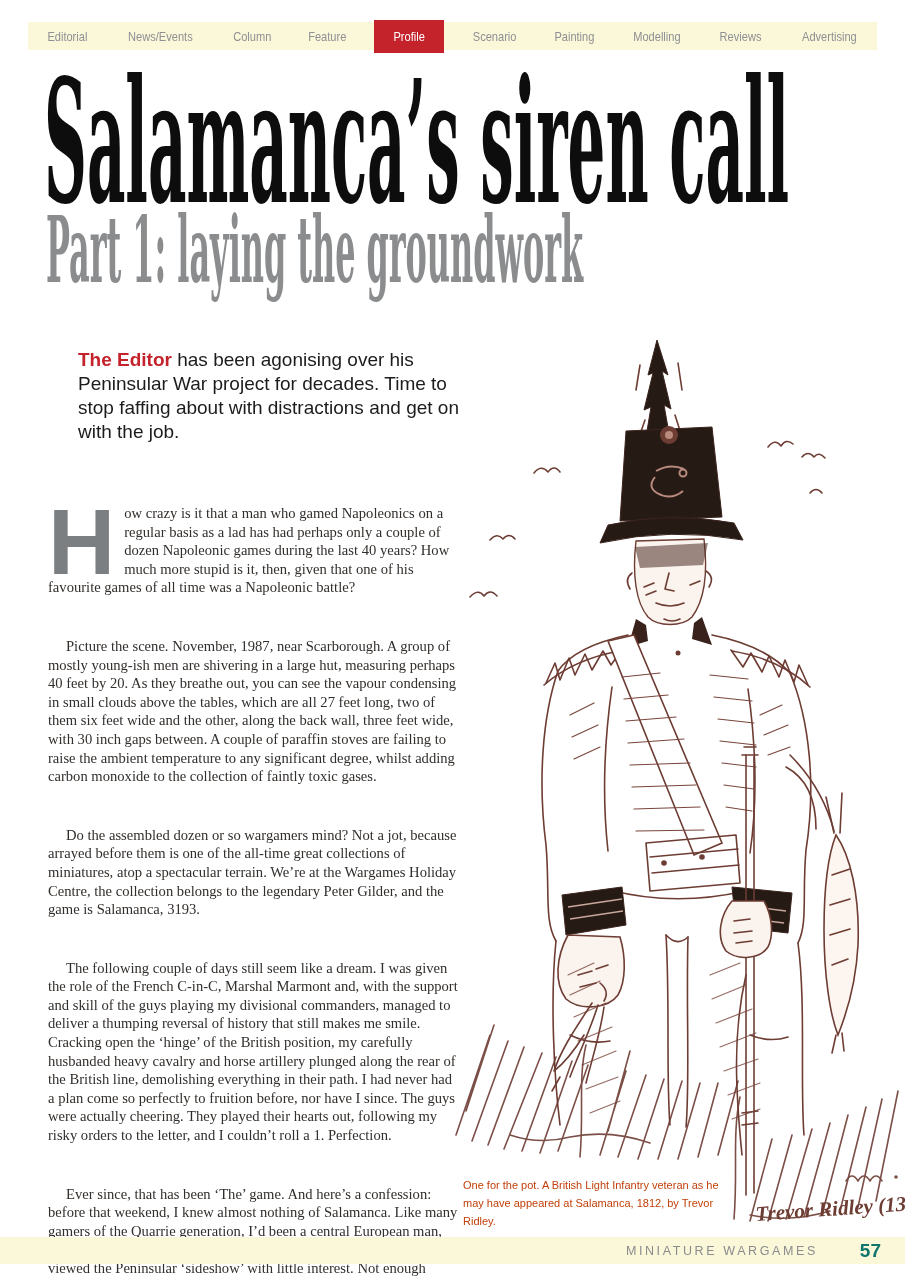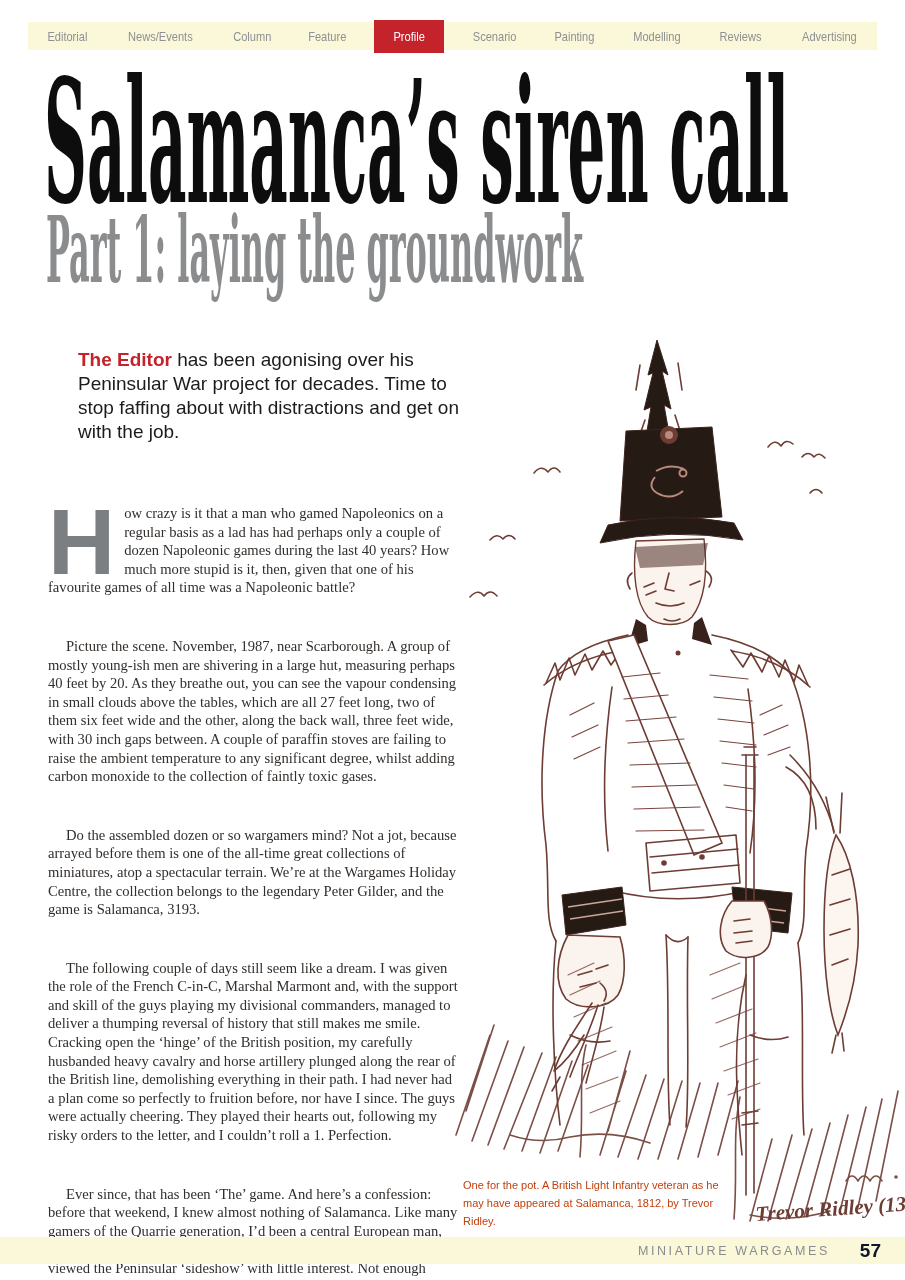--- a/index.html
+++ b/index.html
@@ -42,23 +42,23 @@
   .ink-dark{fill:#261a15;stroke:#3c241d;stroke-width:1;}
   .paper{fill:#fbf4ee;}
   .sig-text{font-family:"Liberation Serif",serif;font-style:italic;font-weight:700;
             font-size:21px;fill:#6d3c33;}
 
   .caption{position:absolute;left:463px;top:1176px;width:258px;
            font-size:11px;line-height:18px;color:#c2410c;}
 
   
   .footer{position:absolute;left:0;top:1237px;width:905px;height:27px;background:#fbf7d9;
-          display:flex;align-items:center;justify-content:flex-end;gap:30px;padding-right:24px;box-sizing:border-box;}
+          display:flex;align-items:center;justify-content:flex-end;gap:42px;padding-right:24px;box-sizing:border-box;}
   .footer .mag{font-size:12.5px;letter-spacing:2.6px;color:#8a8c8e;}
-  .footer .pageno{font-size:19px;font-weight:700;color:#0f172a;}
+  .footer .pageno{font-size:19px;font-weight:700;color:#0f766e;}
 </style>
 </head>
 <body>
 
 <div class="page">
 
   <div class="navbar">
     <div class="tab">
         <span class="lbl">Editorial</span>
       </div>

